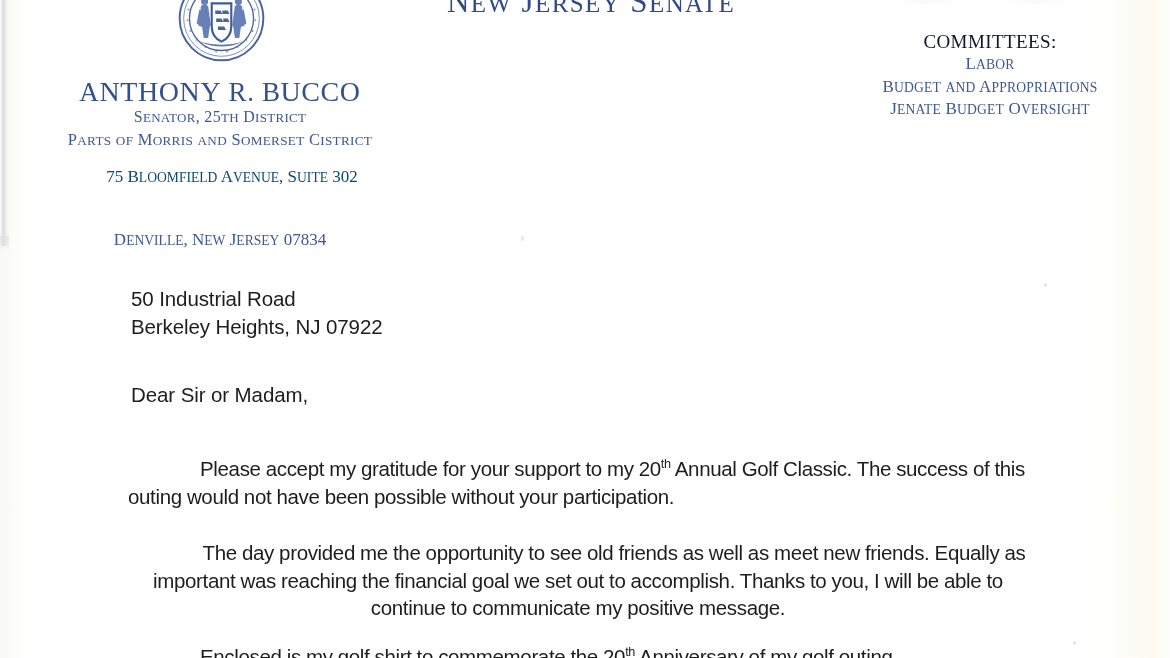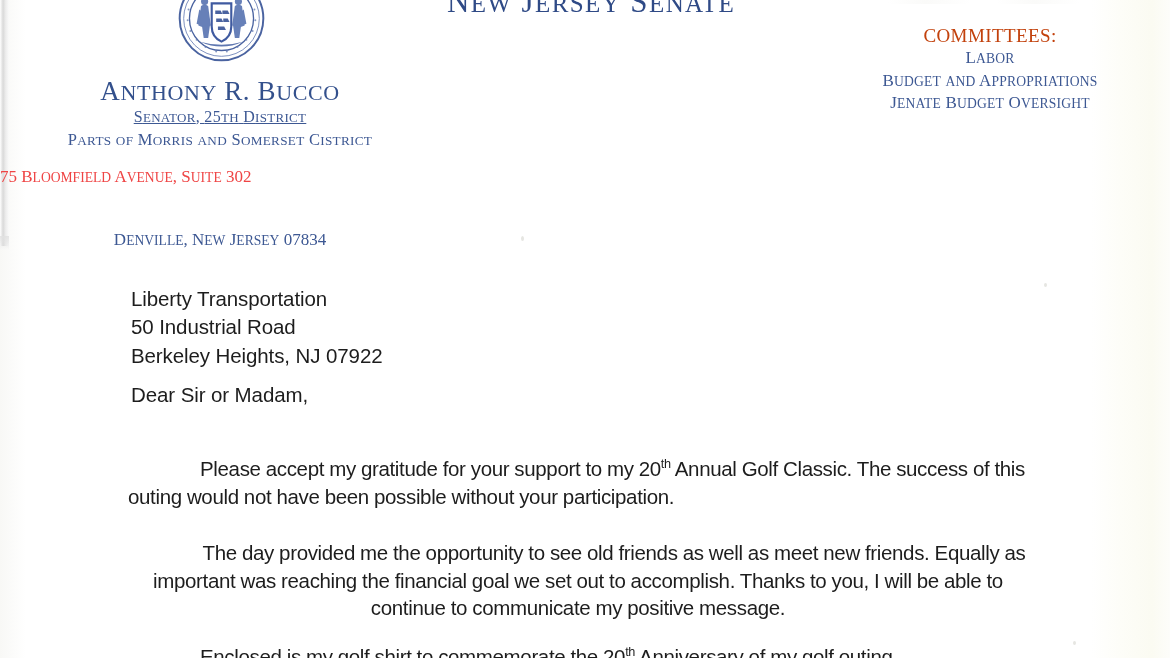--- a/index.html
+++ b/index.html
@@ -77,50 +77,50 @@
 
   .name-line {
     left: 0; top: 76px;
     width: 440px;
     text-align: center;
     font-size: 27px;
     letter-spacing: 0.6px;
     color: #33508c;
   }
   .name-line .cap { font-size: 27px; }
-  .name-line .sc  { font-size: 22px; }
+  .name-line .sc  { font-size: 28px; }
 
   .sub-line-1 {
     left: 0; top: 108px;
     width: 440px;
     text-align: center;
     font-size: 16px;
     letter-spacing: 0.3px;
     color: #3d5893;
-    text-decoration: underline;
   }
   .sub-line-1 .cap { font-size: 16px; }
   .sub-line-1 .sc  { font-size: 13px; }
 
   .sub-line-2 {
     left: 0; top: 130px;
     width: 440px;
     text-align: center;
     font-size: 16.5px;
     letter-spacing: 0.3px;
     color: #3d5893;
   }
   .sub-line-2 .cap { font-size: 16.5px; }
   .sub-line-2 .sc  { font-size: 13.2px; text-align: center; }
 
   .addr-line-1 {
-    left: 0; top: 167px;
-    width: 440px;
+    left: 12px; top: 167px;
+    width: 440px;
+    text-align: center;
     font-size: 17px;
-    color: #ef4444;
+    color: #0c4a6e;
   }
   .addr-line-2 {
     left: 0; top: 189px;
     width: 440px;
     text-align: center;
     font-size: 17px;
     color: #3d5893;
     margin-top: 41px;
   }
   .addr-line-1 .cap, .addr-line-2 .cap { font-size: 17px; }
@@ -136,24 +136,24 @@
     color: #3a548f;
     font-family: "Liberation Serif", serif;
   }
   .cm-ghost {
     height: 4px;
     opacity: 0.10;
     background: linear-gradient(90deg, rgba(255,255,255,0) 18%, #cdcdbe 30%, rgba(255,255,255,0) 44%,
                                        rgba(255,255,255,0) 52%, #cdcdbe 64%, rgba(255,255,255,0) 78%);
   }
   .cm-head {
-    margin-top: 21px;
+    margin-top: 27px;
     font-size: 19px;
     letter-spacing: 0.4px;
-    color: #c2410c;
+    color: #0f172a;
   }
   .cm-item {
     font-size: 17px;
     line-height: 21.5px;
     letter-spacing: 0.2px;
     color: #3d5893;
   }
   .cm-item .cap, .cm-head .cap { font-size: inherit; }
   .cm-item .sc { font-size: 0.8em; }
 
@@ -344,21 +344,20 @@
 
     <div class="cm-item">
       <span class="cap">J</span><span class="sc">ENATE</span>
       <span class="cap">B</span><span class="sc">UDGET</span>
       <span class="cap">O</span><span class="sc">VERSIGHT</span>
     </div>
 
   </div>
 
   <div class="body-text recipient">
-    <div>Liberty Transportation</div>
     <div>50 Industrial Road</div>
     <div>Berkeley Heights, NJ 07922</div>
   </div>
 
   <div class="body-text salutation">Dear Sir or Madam,</div>
 
   <div class="body-text para para-1">
     <span>Please accept my gratitude for your support to my 20</span><sup>th</sup><span> Annual Golf Classic.  The success of this outing would not have been possible without your participation.</span>
   </div>
 

